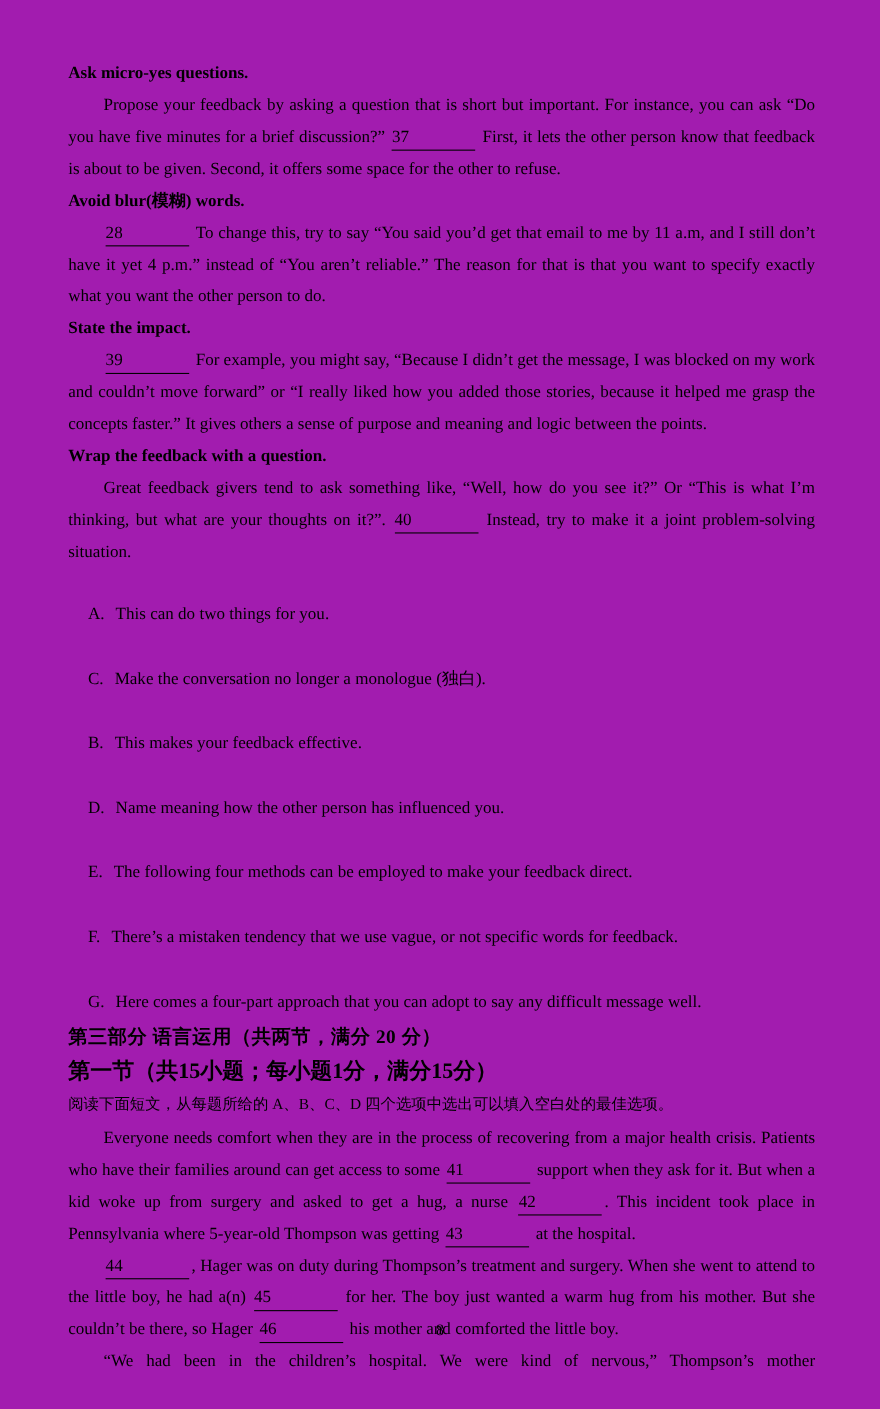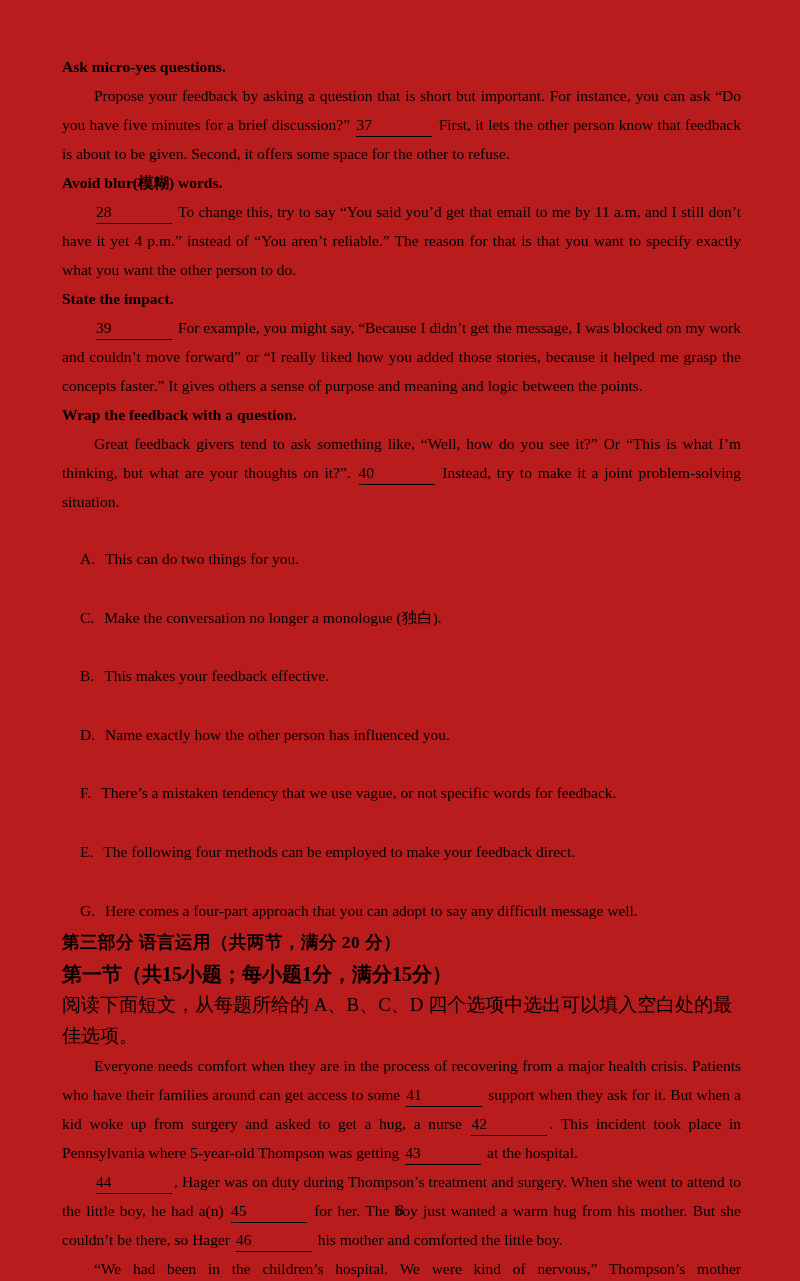--- a/index.html
+++ b/index.html
@@ -5,21 +5,21 @@
   html, body {
     margin: 0;
     padding: 0;
     background: #ffffff;
   }
   .page {
     position: relative;
     width: 800px;
     height: 1281px;
     box-sizing: border-box;
-    background: #b91c1c;
+    background: #a21caf;
     color: #000000;
     padding: 52px 59px 0 62px;
     font-family: "Liberation Serif", "DejaVu Serif", serif;
     font-size: 15.5px;
     line-height: 29px;
     overflow: hidden;
   }
   .doc-body { width: 100%; }
   .heading {
     font-weight: bold;
@@ -60,21 +60,21 @@
     font-size: 17.5px;
     line-height: 33px;
     letter-spacing: 0.5px;
   }
   .sub-heading-cn {
     font-weight: bold;
     font-size: 20px;
     line-height: 30px;
   }
   .instruction-cn {
-    font-size: 19px;
+    font-size: 14px;
     line-height: 31px;
   }
   .page-number {
     position: absolute;
     bottom: 62px;
     left: 0;
     width: 100%;
     text-align: center;
     font-size: 14.5px;
     line-height: 18px;
@@ -89,23 +89,23 @@
       <p class="para"><span>Propose your feedback by asking a question that is short but important. For instance, you can ask “Do you have five minutes for a brief discussion?” </span><span class="blank">37</span><span> First, it lets the other person know that feedback is about to be given. Second, it offers some space for the other to refuse.</span></p>
       <div class="heading">Avoid blur(模糊) words.</div>
       <p class="para"><span class="blank">28</span><span> To change this, try to say “You said you’d get that email to me by 11 a.m, and I still don’t have it yet 4 p.m.” instead of “You aren’t reliable.” The reason for that is that you want to specify exactly what you want the other person to do.</span></p>
       <div class="heading">State the impact.</div>
       <p class="para"><span class="blank">39</span><span> For example, you might say, “Because I didn’t get the message, I was blocked on my work and couldn’t move forward” or “I really liked how you added those stories, because it helped me grasp the concepts faster.” It gives others a sense of purpose and meaning and logic between the points.</span></p>
       <div class="heading">Wrap the feedback with a question.</div>
       <p class="para"><span>Great feedback givers tend to ask something like, “Well, how do you see it?” Or “This is what I’m thinking, but what are your thoughts on it?”. </span><span class="blank">40</span><span> Instead, try to make it a joint problem-solving situation.</span></p>
       <div class="option"><span class="opt-label">A.</span><span>This can do two things for you.</span></div>
       <div class="option"><span class="opt-label">C.</span><span>Make the conversation no longer a monologue (独白).</span></div>
       <div class="option"><span class="opt-label">B.</span><span>This makes your feedback effective.</span></div>
-      <div class="option"><span class="opt-label">D.</span><span>Name exactly how the other person has influenced you.</span></div>
+      <div class="option"><span class="opt-label">D.</span><span>Name meaning how the other person has influenced you.</span></div>
+      <div class="option"><span class="opt-label">E.</span><span>The following four methods can be employed to make your feedback direct.</span></div>
       <div class="option"><span class="opt-label">F.</span><span>There’s a mistaken tendency that we use vague, or not specific words for feedback.</span></div>
-      <div class="option"><span class="opt-label">E.</span><span>The following four methods can be employed to make your feedback direct.</span></div>
       <div class="option"><span class="opt-label">G.</span><span>Here comes a four-part approach that you can adopt to say any difficult message well.</span></div>
       <div class="section-heading-cn">第三部分  语言运用（共两节，满分 20 分）</div>
       <div class="sub-heading-cn">第一节（共15小题；每小题1分，满分15分）</div>
       <div class="instruction-cn">阅读下面短文，从每题所给的 A、B、C、D 四个选项中选出可以填入空白处的最佳选项。</div>
       <p class="para"><span>Everyone needs comfort when they are in the process of recovering from a major health crisis. Patients who have their families around can get access to some </span><span class="blank">41</span><span> support when they ask for it. But when a kid woke up from surgery and asked to get a hug, a nurse </span><span class="blank">42</span><span>. This incident took place in Pennsylvania where 5-year-old Thompson was getting </span><span class="blank">43</span><span> at the hospital.</span></p>
       <p class="para"><span class="blank">44</span><span>, Hager was on duty during Thompson’s treatment and surgery. When she went to attend to the little boy, he had a(n) </span><span class="blank">45</span><span> for her. The boy just wanted a warm hug from his mother. But she couldn’t be there, so Hager </span><span class="blank">46</span><span> his mother and comforted the little boy.</span></p>
       <p class="para justify-last"><span>“We had been in the children’s hospital. We were kind of nervous,” Thompson’s mother</span></p>
     </div>
   <div class="page-number">8</div>
 </div>

